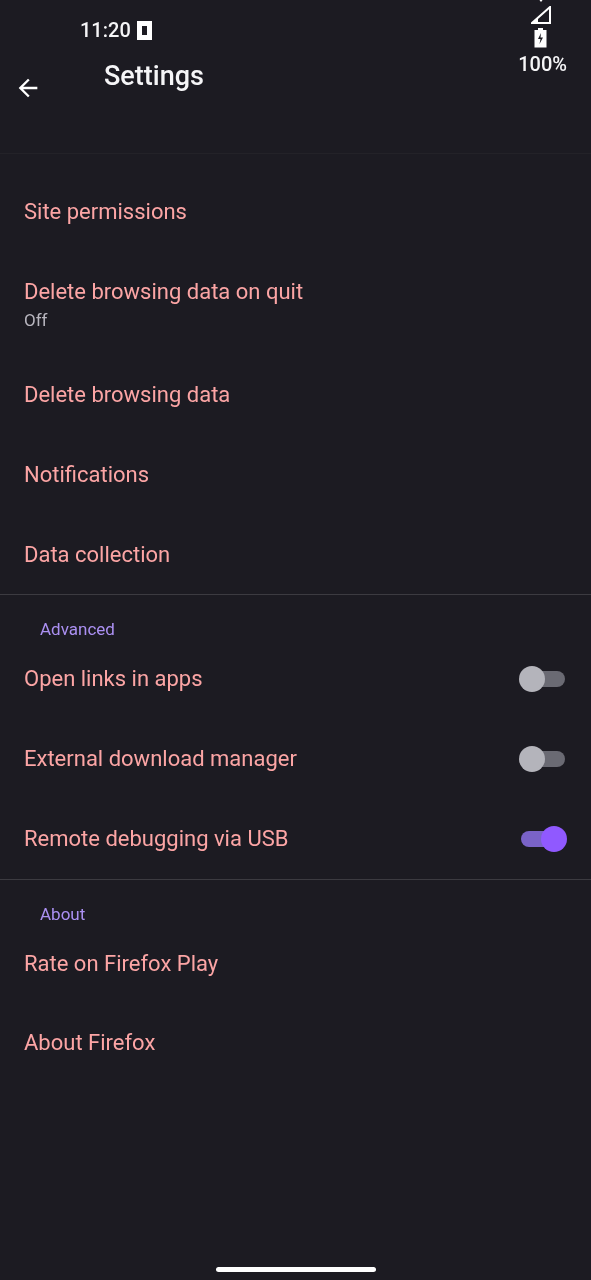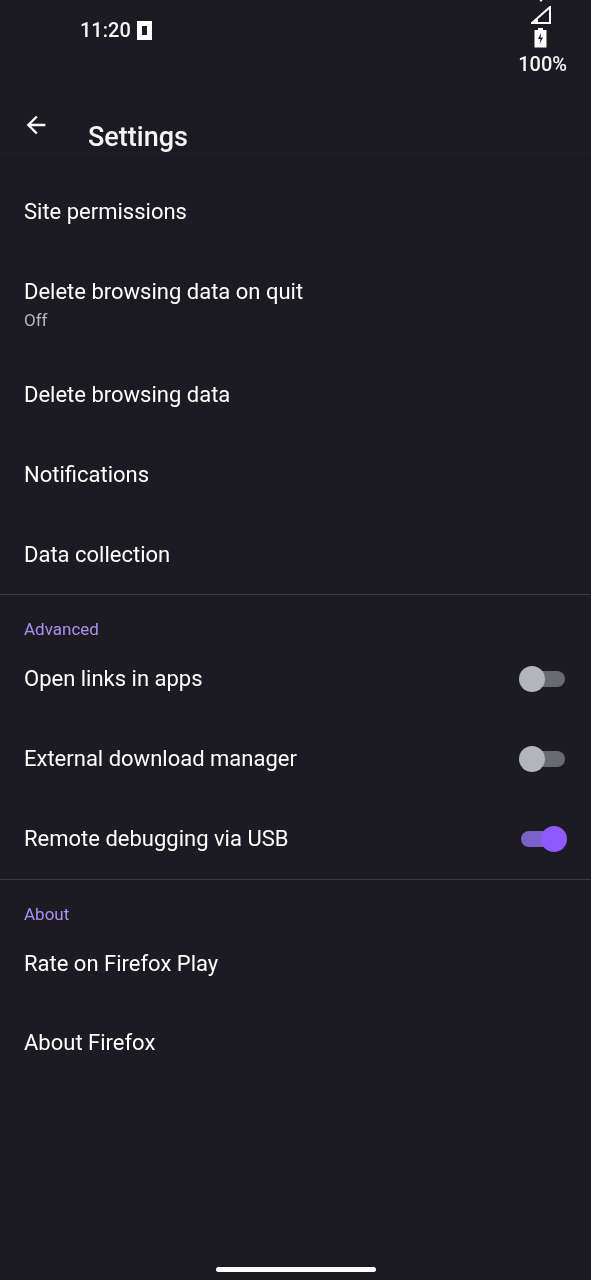--- a/index.html
+++ b/index.html
@@ -19,49 +19,51 @@
     justify-content: space-between;
     padding: 0 24px 0 80px;
     font-size: 20px;
     font-weight: 500;
   }
   .status-left { display: flex; align-items: center; gap: 6px; }
   .status-right { display: flex; align-items: center; gap: 4px; flex-direction: column; }
   .app-bar {
     height: 94px;
     display: flex;
-    align-items: flex-end;
-    padding: 0 8px;
+    align-items: flex-start;
+    padding: 0 0;
     border-bottom: 1px solid rgba(255,255,255,0.03);
+    gap: 24px;
   }
   .back-btn {
     width: 56px; height: 56px;
     display: flex; align-items: center; justify-content: center;
     cursor: pointer; border-radius: 50%;
   }
   .title {
     font-size: 27px;
     font-weight: 500;
     margin-left: 24px;
   }
   .list { }
   .section-header {
     color: #ab90f2;
     font-size: 17px;
     padding: 24px 24px 0 24px;
+    margin-left: 16px;
   }
   .item {
     padding: 25px 24px;
     display: flex;
     align-items: center;
     justify-content: space-between;
     cursor: pointer;
   }
   .item-text { flex: 1; padding-right: 12px; }
-  .item-title { font-size: 22px; color: #ffffff; line-height: 1.35; }
+  .item-title { font-size: 22px; color: #fca5a5; line-height: 1.35; }
   .item-sub { font-size: 17px; color: #b8b6bf; margin-top: 4px; }
   .divider { border: none; border-top: 1px solid rgba(255,255,255,0.14); }
   .toggle {
     width: 48px;
     height: 28px;
     border-radius: 14px;
     position: relative;
     flex-shrink: 0;
   }
   .toggle .track {

